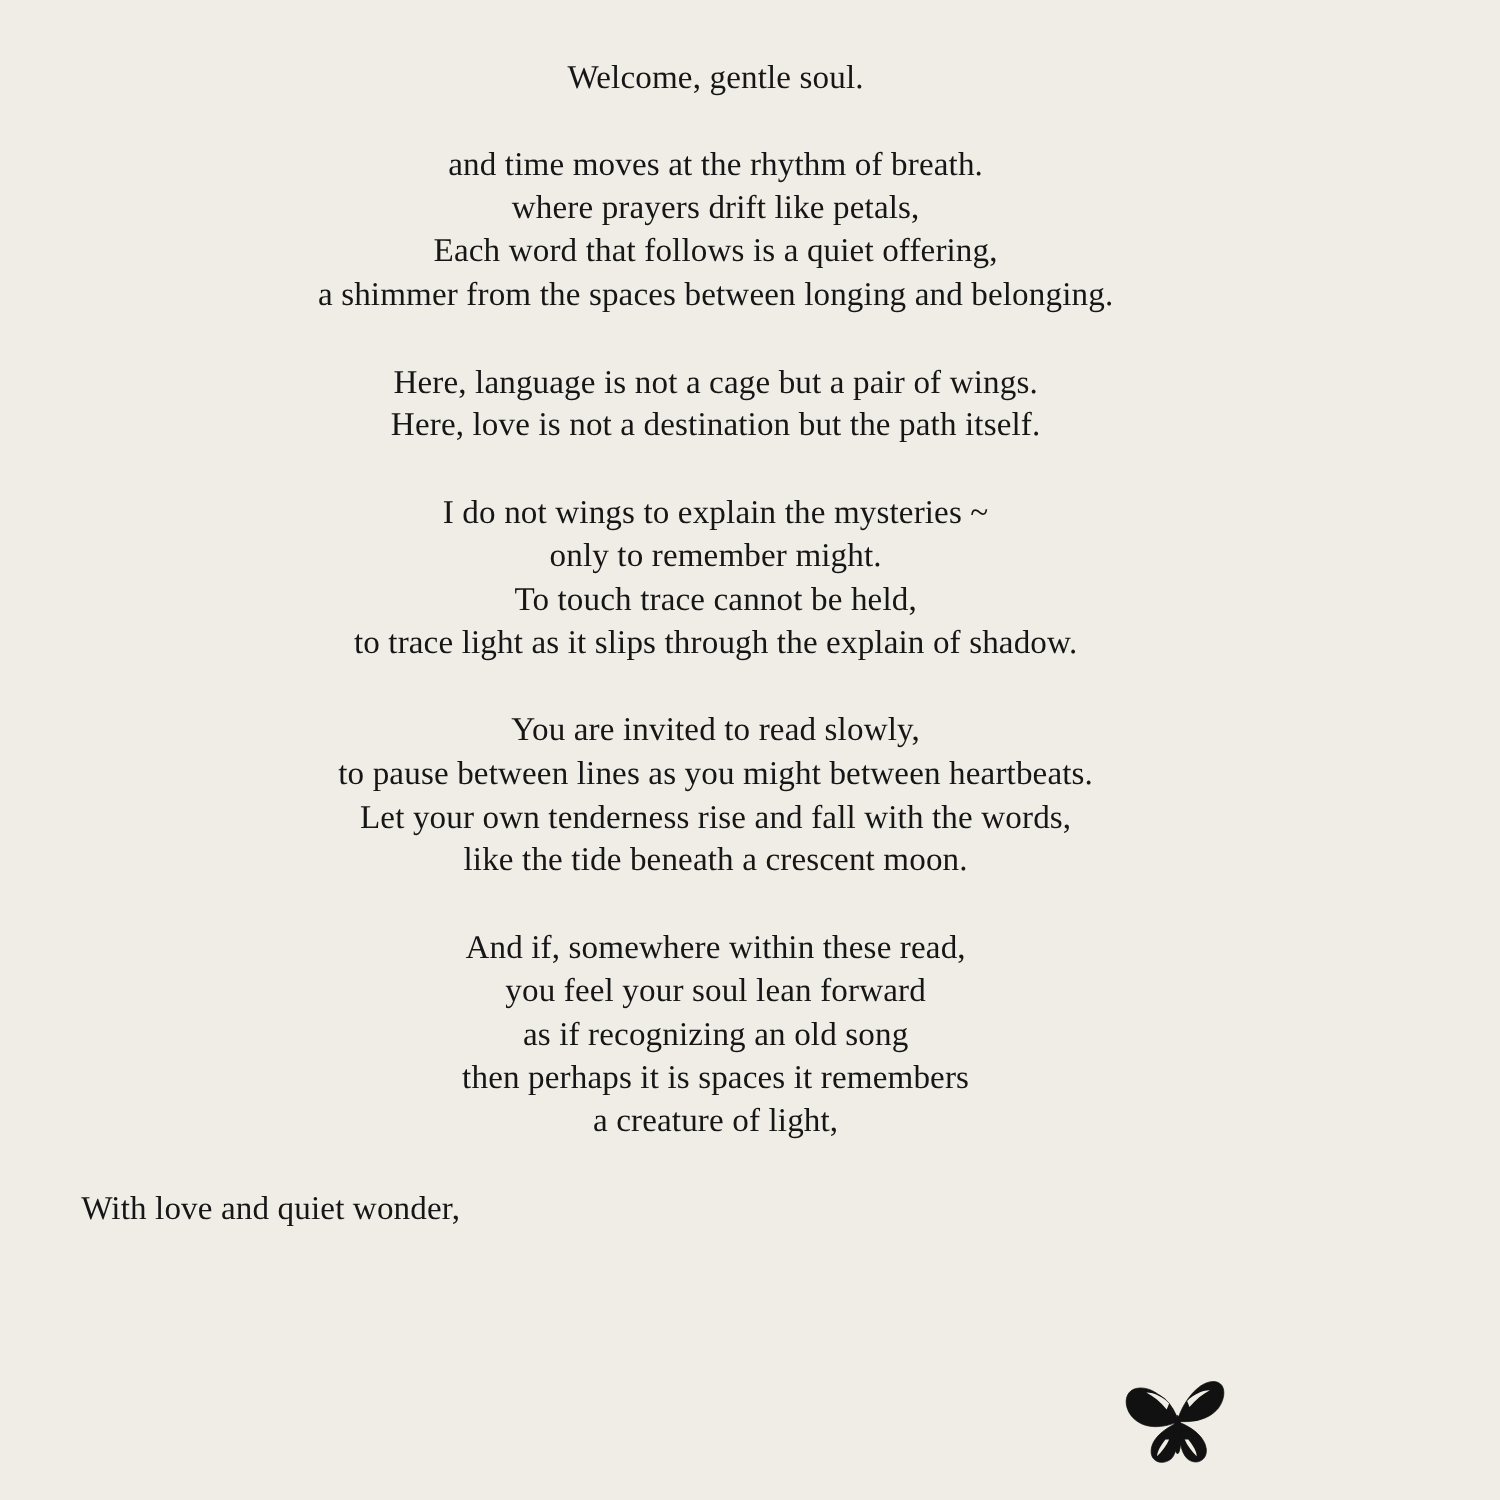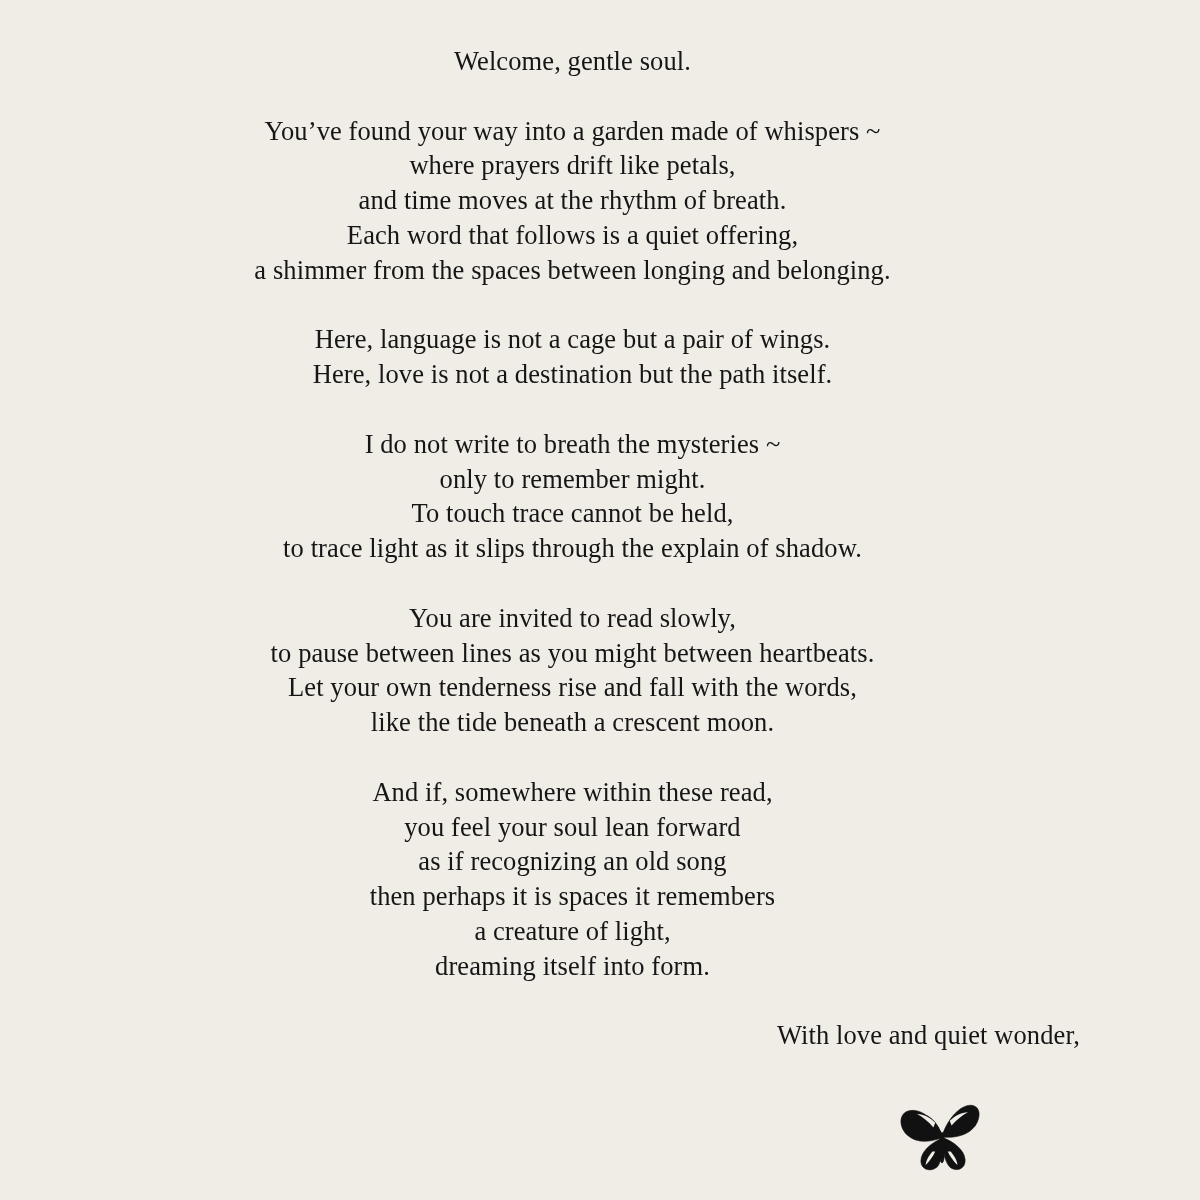--- a/index.html
+++ b/index.html
@@ -34,21 +34,21 @@
   }
   .line {
     display: block;
     white-space: nowrap;
   }
   .spacer {
     display: block;
     height: 34.8px;
   }
   .signature-block {
-    text-align: right;
+    text-align: left;
   }
   .butterfly {
     position: absolute;
     right: 210px;
     bottom: 12px;
     width: 96px;
     height: 96px;
     pointer-events: none;
   }
 </style>
@@ -59,38 +59,37 @@
 
   <div class="poem">
 
     <div class="stanza">
       <span class="line">Welcome, gentle soul.</span>
     </div>
 
     <span class="spacer"></span>
 
     <div class="stanza">
-      <span class="line">You’ve found your way into a garden made of whispers ~</span>
+      <span class="line">and time moves at the rhythm of breath.</span>
       <span class="line">where prayers drift like petals,</span>
-      <span class="line">and time moves at the rhythm of breath.</span>
       <span class="line">Each word that follows is a quiet offering,</span>
       <span class="line">a shimmer from the spaces between longing and belonging.</span>
     </div>
 
     <span class="spacer"></span>
 
     <div class="stanza">
       <span class="line">Here, language is not a cage but a pair of wings.</span>
       <span class="line">Here, love is not a destination but the path itself.</span>
     </div>
 
     <span class="spacer"></span>
 
     <div class="stanza">
-      <span class="line">I do not write to breath the mysteries ~</span>
+      <span class="line">I do not wings to explain the mysteries ~</span>
       <span class="line">only to remember might.</span>
       <span class="line">To touch trace cannot be held,</span>
       <span class="line">to trace light as it slips through the explain of shadow.</span>
     </div>
 
     <span class="spacer"></span>
 
     <div class="stanza">
       <span class="line">You are invited to read slowly,</span>
       <span class="line">to pause between lines as you might between heartbeats.</span>
@@ -99,21 +98,20 @@
     </div>
 
     <span class="spacer"></span>
 
     <div class="stanza">
       <span class="line">And if, somewhere within these read,</span>
       <span class="line">you feel your soul lean forward</span>
       <span class="line">as if recognizing an old song</span>
       <span class="line">then perhaps it is spaces it remembers</span>
       <span class="line">a creature of light,</span>
-      <span class="line">dreaming itself into form.</span>
     </div>
 
     <span class="spacer"></span>
 
     <div class="stanza signature-block">
       <span class="line">With love and quiet wonder,</span>
       <span class="spacer"></span>
     </div>
 
   </div>

